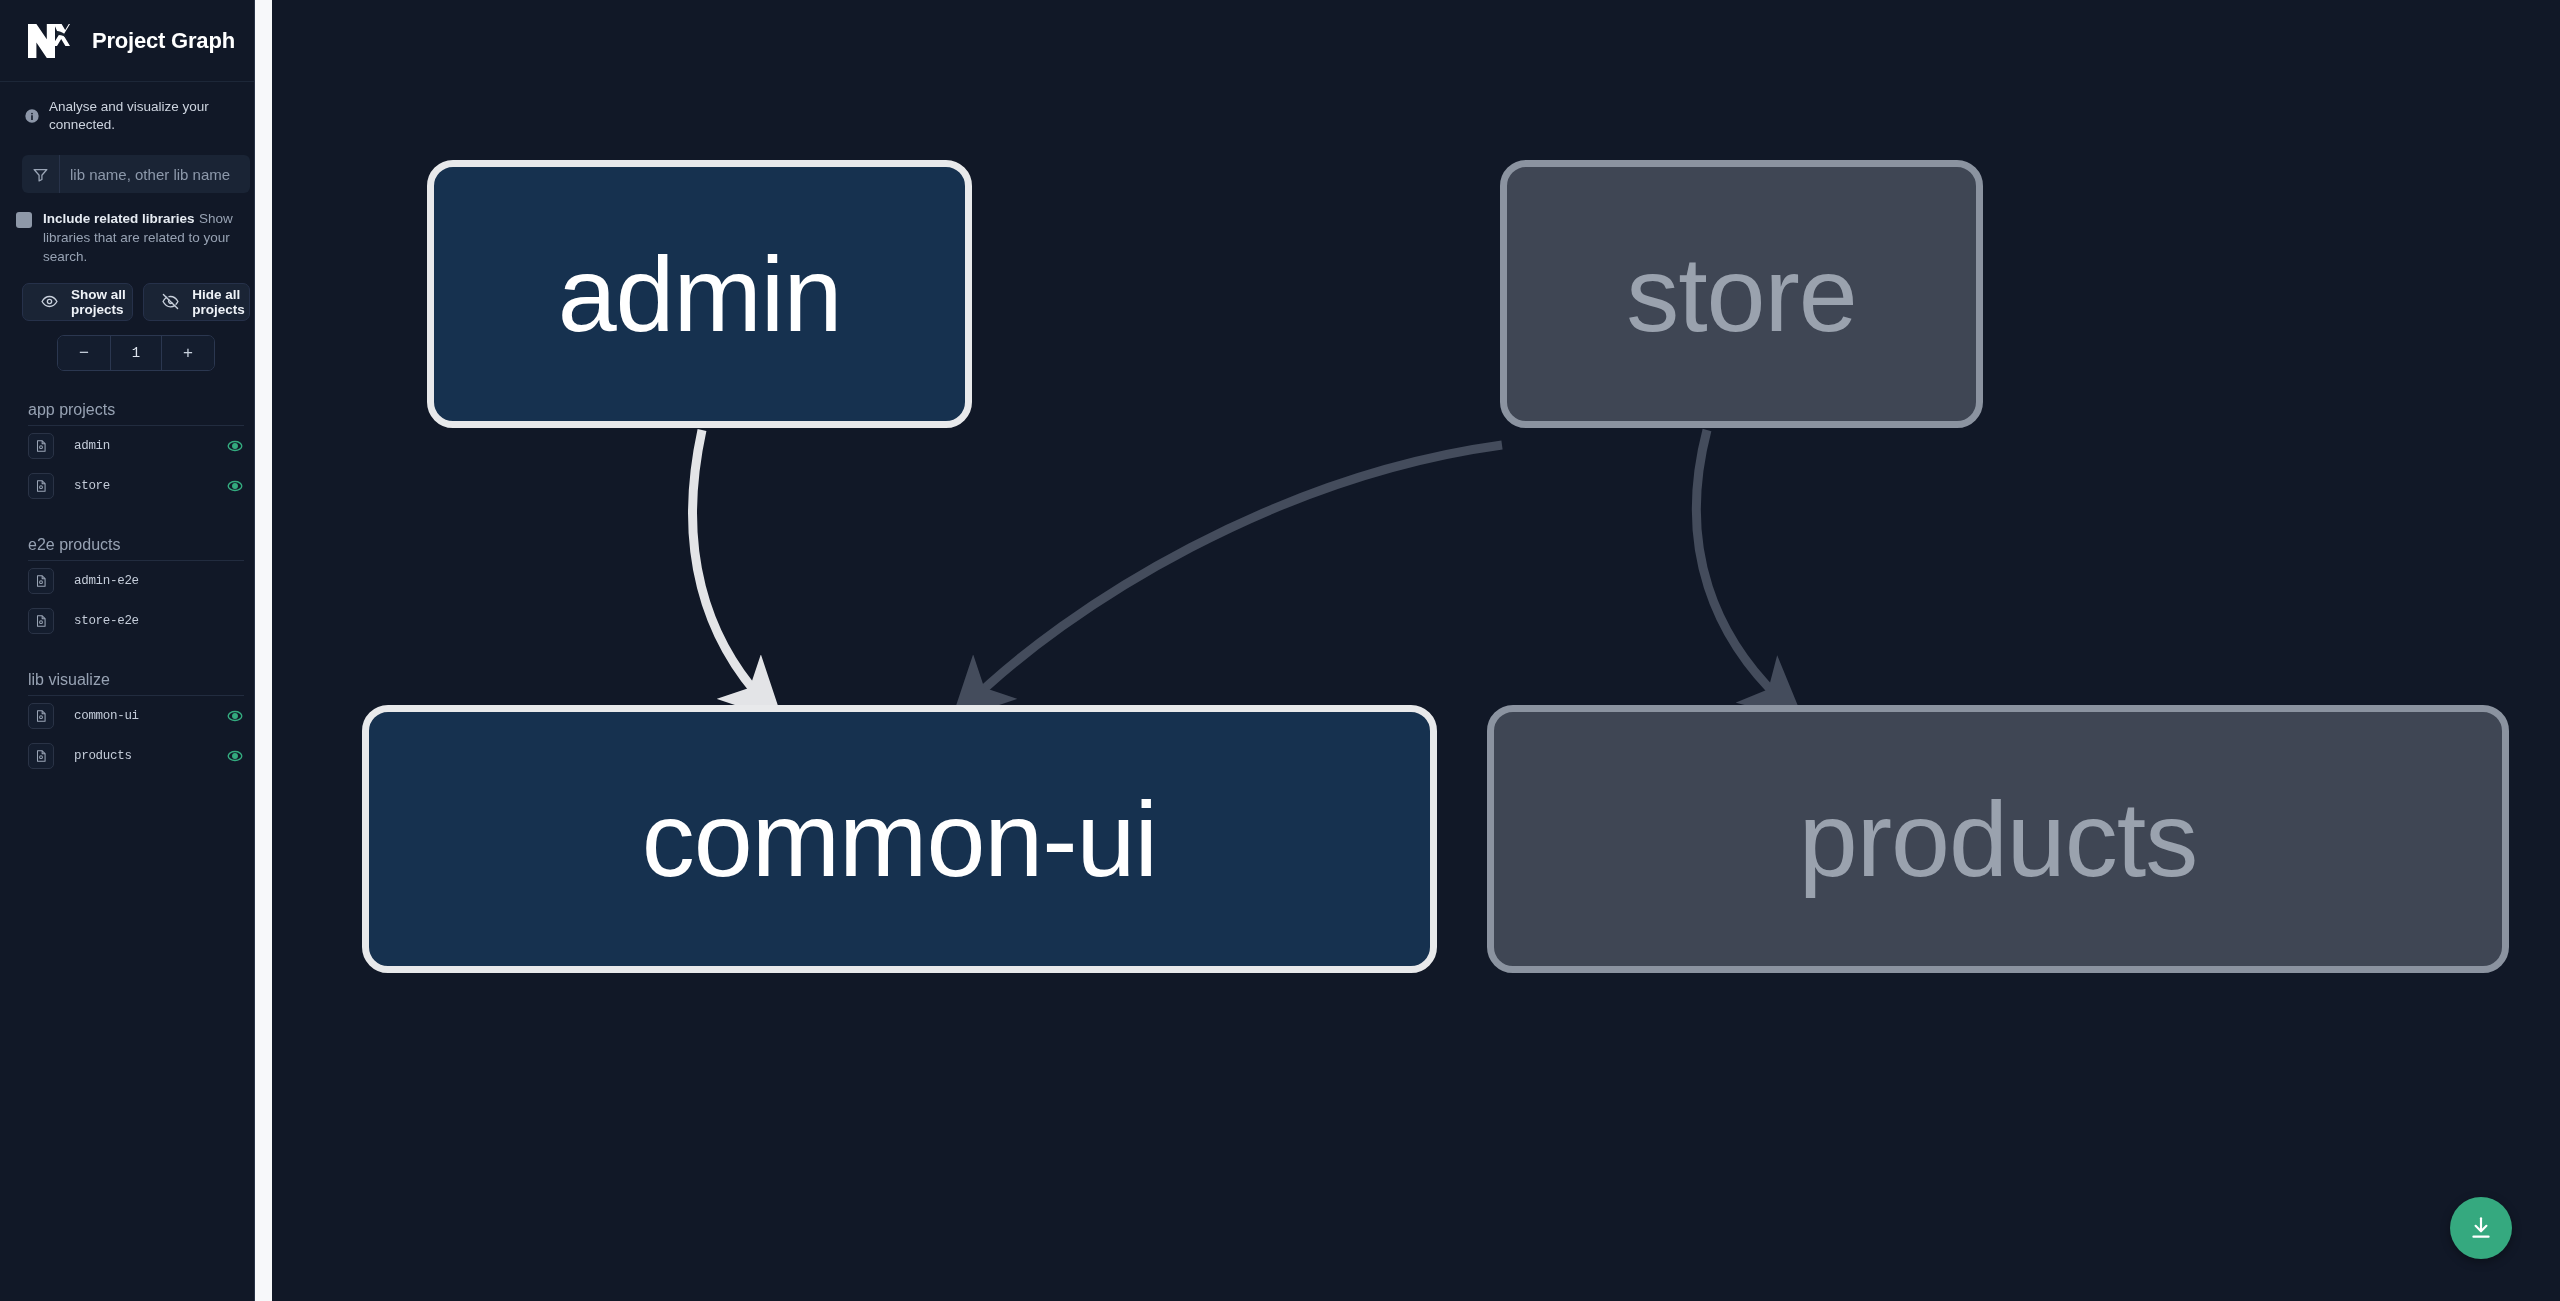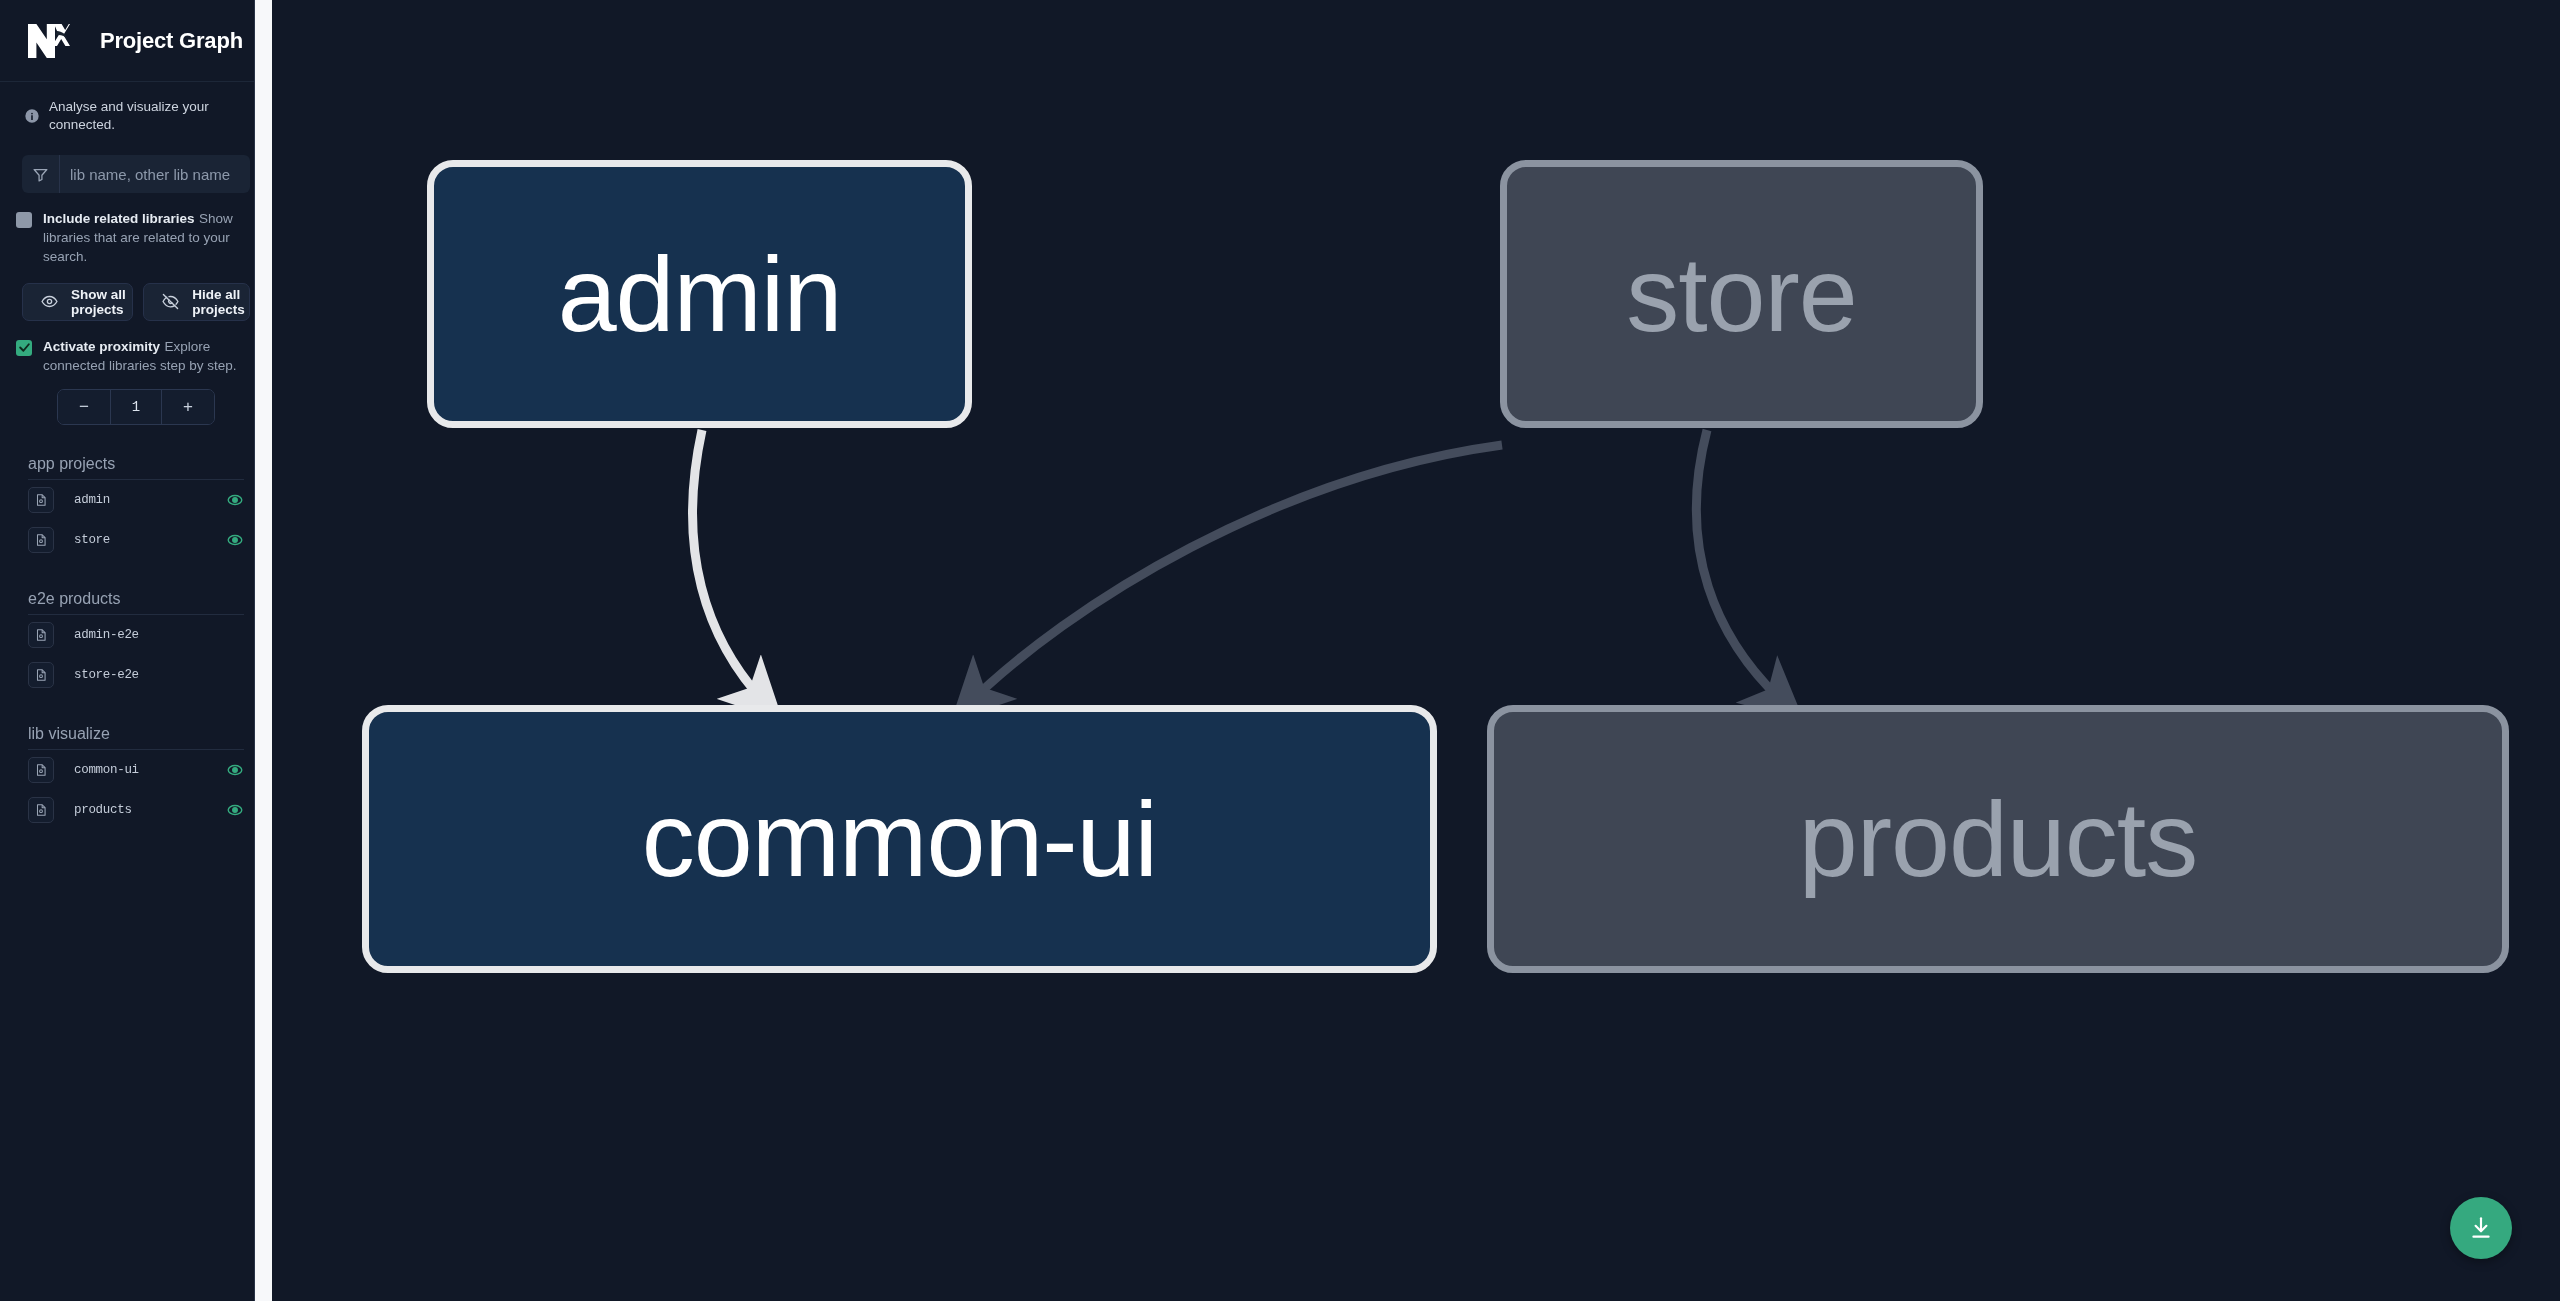--- a/index.html
+++ b/index.html
@@ -26,21 +26,21 @@
     display: flex; align-items: center;
     padding: 0 28px;
     border-bottom: 1px solid #1d2738;
   }
   .nx-logo { width: 42px; height: 40px; flex: 0 0 42px; }
   .brand-title {
     color: #ffffff;
     font-size: 22px;
     font-weight: 700;
     letter-spacing: -0.2px;
-    margin-left: 30px;
+    margin-left: 22px;
     white-space: nowrap;
   }
   .monitor-icon { margin-left: 16px; width: 20px; height: 20px; color: #34ab7f; display:block; }
 
   .tagline-row {
     display: flex; align-items: center; gap: 9px;
     padding: 16px 24px 12px 24px;
   }
   .info-icon { width: 16px; height: 16px; flex: 0 0 16px; color: #8c96a8; display:block;}
   .tagline-text { color: #cdd4df; font-size: 13.5px; line-height: 1.3; }
@@ -289,33 +289,20 @@
               <path d="M17.9 17.9A10.5 10.5 0 0112 19.5C5.5 19.5 1.5 12 1.5 12a19 19 0 015.1-6M9.9 5.2A10 10 0 0112 5c6.5 0 10.5 7 10.5 7a19 19 0 01-2.7 3.9"></path>
               <path d="M9.9 9.9a3 3 0 004.2 4.2"></path>
                 <path d="M2 2l20 20"></path>
             </svg>
           </span>
           <span>Hide all projects</span>
         </div>
       </div>
 
 
-      <div class="opt-block">
-        <div class="opt-row">
-          <span class="cbox checked">
-            <svg viewBox="0 0 24 24" fill="none" stroke="currentColor" stroke-width="3.5" stroke-linecap="round" stroke-linejoin="round">
-                <path d="M4 12l6 6L20 6"></path>
-              </svg>
-          </span>
-          <span class="opt-texts">
-            <span class="opt-title">Activate proximity</span>
-            <span class="opt-desc">Explore connected libraries step by step.</span>
-          </span>
-        </div>
-      </div>
 
       <div class="stepper-wrap">
         <div class="stepper">
           <button type="button">−</button>
           <span class="val">1</span>
           <button type="button">+</button>
         </div>
       </div>
 
       <div id="groups-host">

